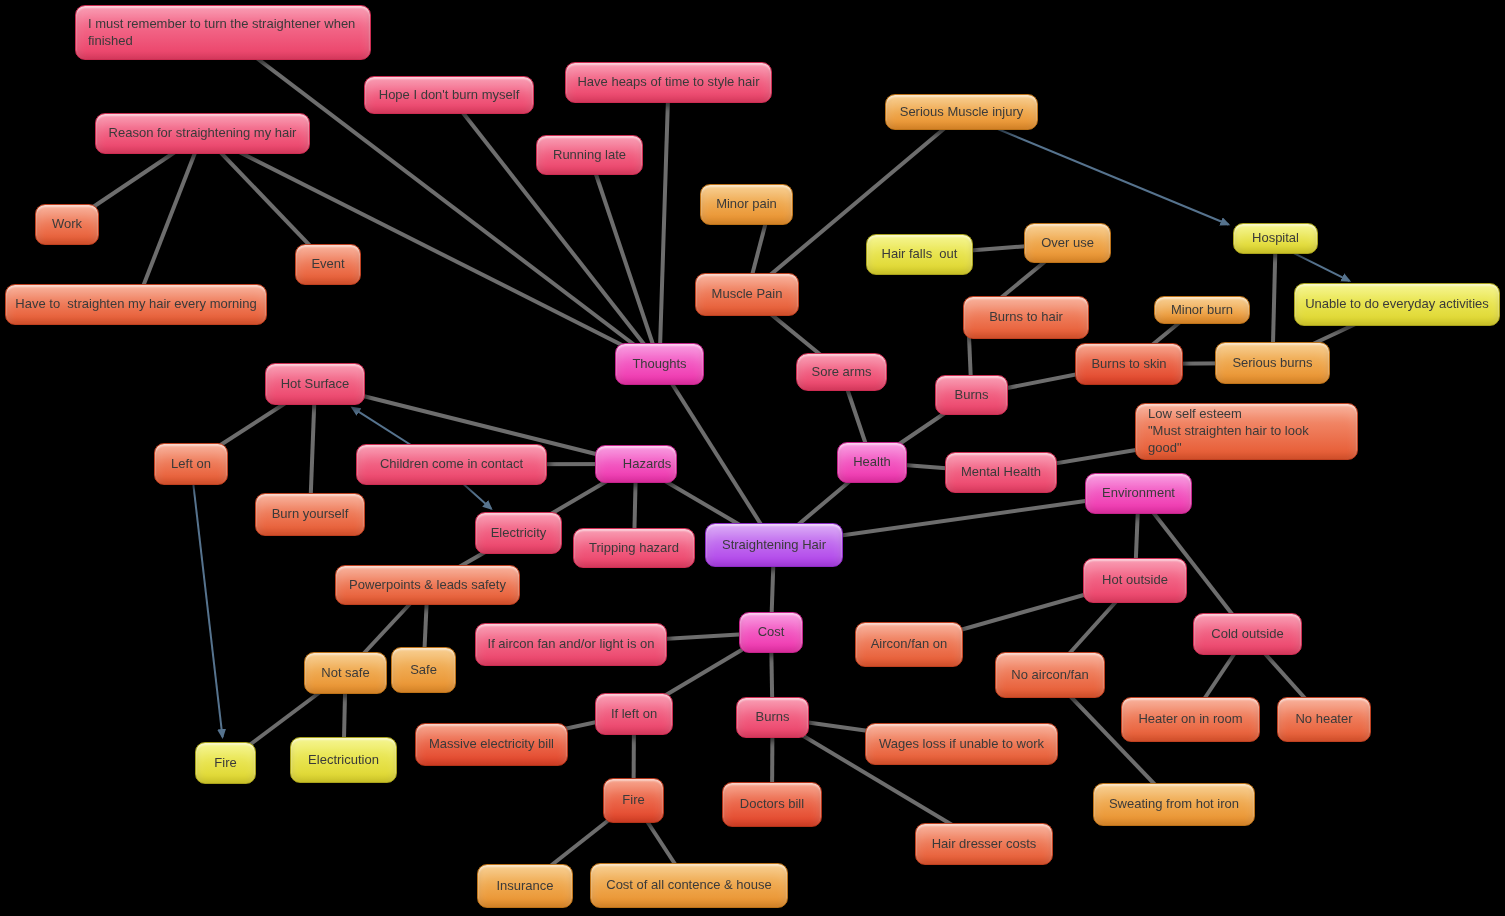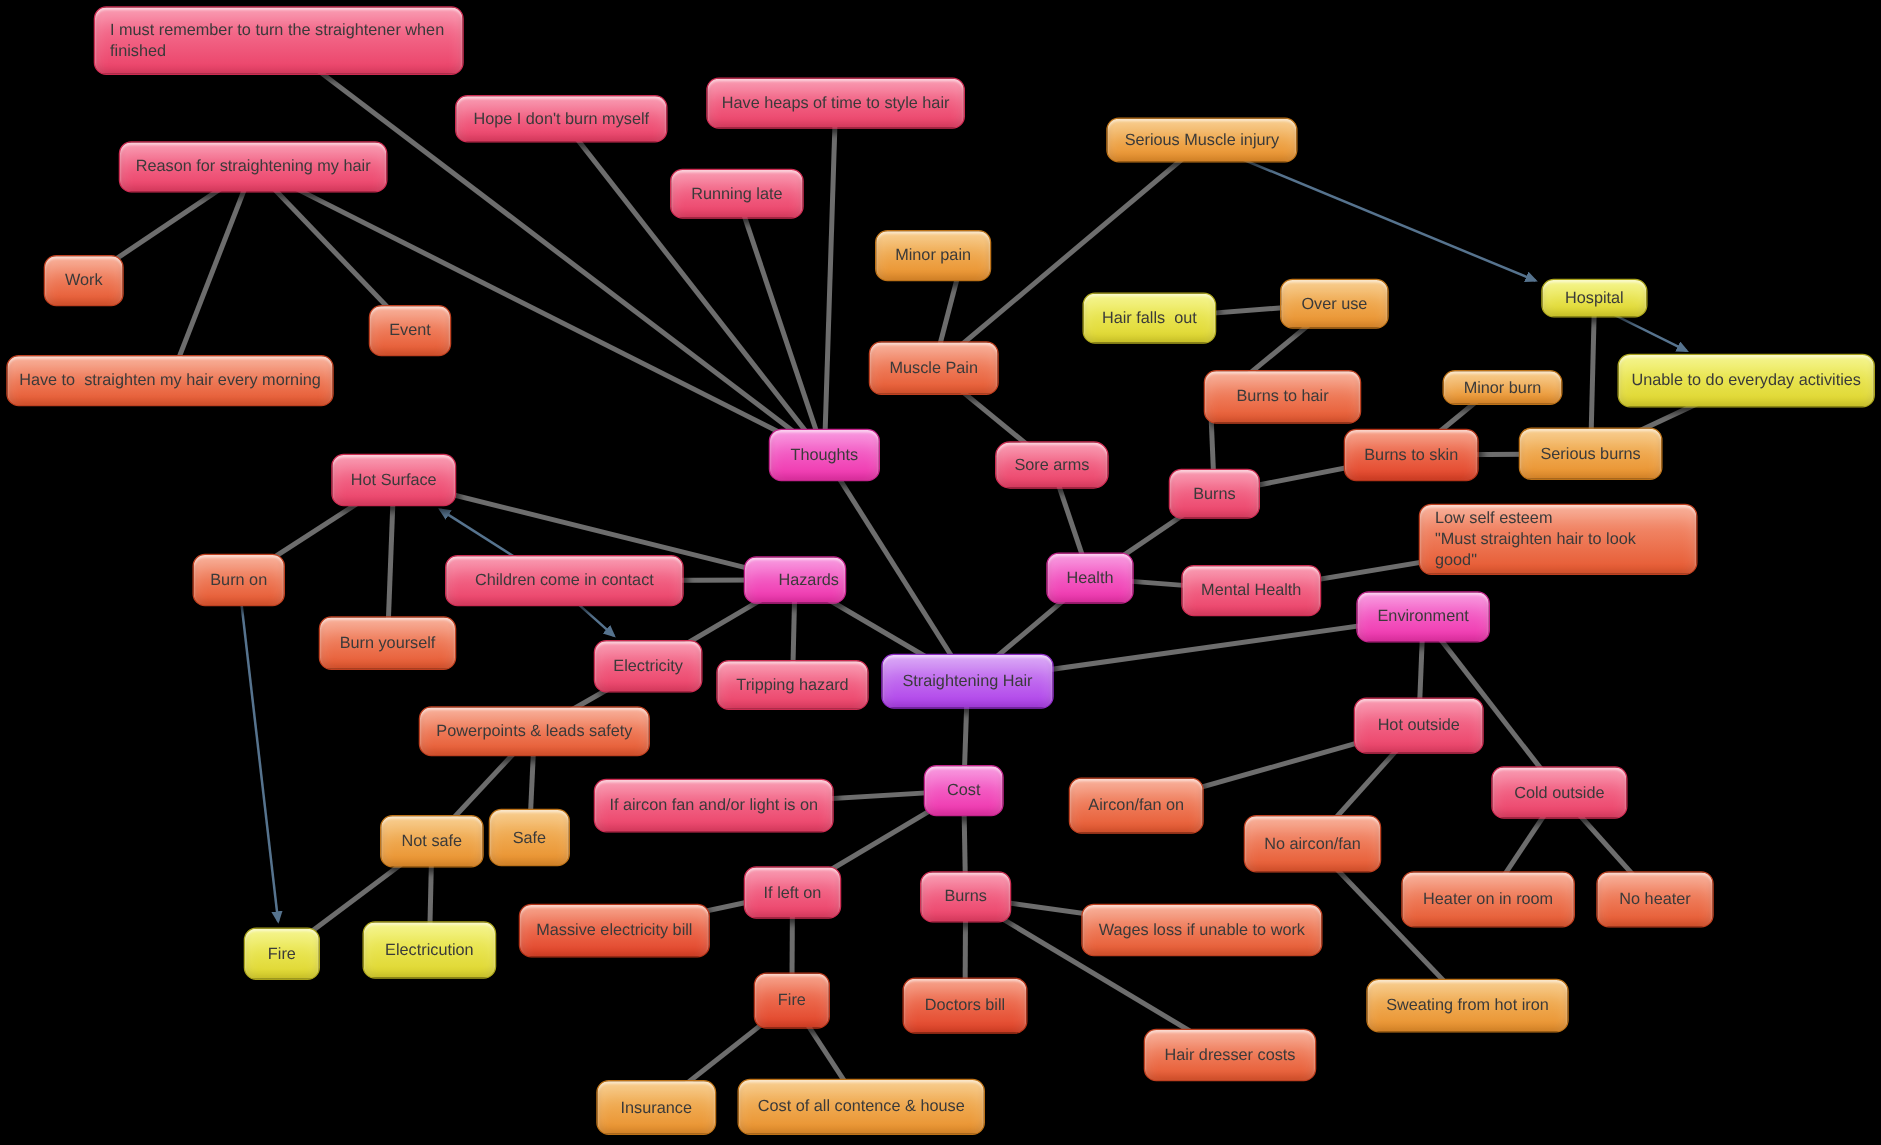--- a/index.html
+++ b/index.html
@@ -120,21 +120,21 @@
     <div class="node pink" style="left: 796px; top: 353px; width: 91px; height: 38px; border-radius: 12px;">Sore arms</div>
     <div class="node pink" style="left: 935px; top: 375px; width: 73px; height: 40px;">Burns</div>
     <div class="node magenta" style="left: 615px; top: 343px; width: 89px; height: 42px;">Thoughts</div>
     <div class="node pink" style="left: 265px; top: 363px; width: 100px; height: 42px;">Hot Surface</div>
     <div class="node salmon ml" style="left: 1135px; top: 403px; width: 223px; height: 57px;">Low self esteem
 "Must straighten hair to look good"</div>
     <div class="node magenta" style="left: 837px; top: 442px; width: 70px; height: 41px;">Health</div>
     <div class="node pink" style="left: 945px; top: 452px; width: 112px; height: 41px;">Mental Health</div>
     <div class="node pink" style="left: 356px; top: 444px; width: 191px; height: 41px;">Children come in contact</div>
     <div class="node magenta" style="left: 595px; top: 445px; width: 82px; height: 38px; padding-left: 22px;">Hazards</div>
-    <div class="node salmon" style="left: 154px; top: 443px; width: 74px; height: 42px;">Burn on</div>
+    <div class="node salmon" style="left: 154px; top: 443px; width: 74px; height: 42px;">Left on</div>
     <div class="node magenta" style="left: 1085px; top: 473px; width: 107px; height: 41px;">Environment</div>
     <div class="node salmon" style="left: 255px; top: 493px; width: 110px; height: 43px;">Burn yourself</div>
     <div class="node pink" style="left: 475px; top: 512px; width: 87px; height: 42px;">Electricity</div>
     <div class="node pink" style="left: 573px; top: 528px; width: 122px; height: 40px;">Tripping hazard</div>
     <div class="node purple" style="left: 705px; top: 523px; width: 138px; height: 44px;">Straightening Hair</div>
     <div class="node salmon" style="left: 335px; top: 565px; width: 185px; height: 40px;">Powerpoints &amp; leads safety</div>
     <div class="node pink" style="left: 1083px; top: 558px; width: 104px; height: 45px;">Hot outside</div>
     <div class="node magenta" style="left: 739px; top: 612px; width: 64px; height: 41px;">Cost</div>
     <div class="node pink" style="left: 475px; top: 623px; width: 192px; height: 43px;">If aircon fan and/or light is on</div>
     <div class="node salmon" style="left: 855px; top: 622px; width: 108px; height: 45px;">Aircon/fan on</div>

